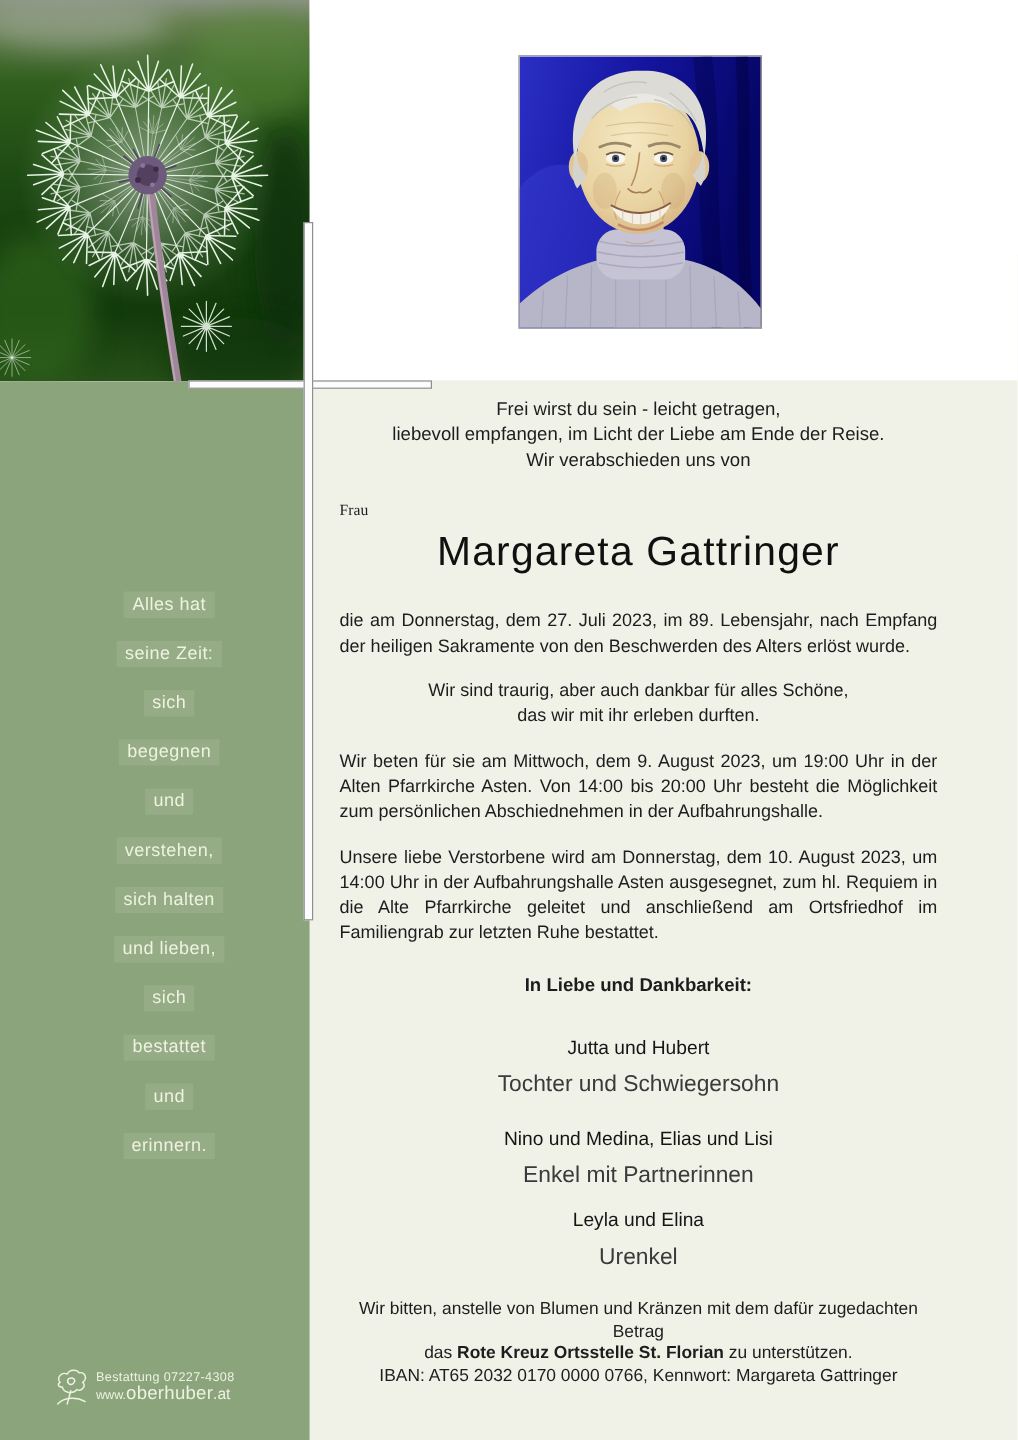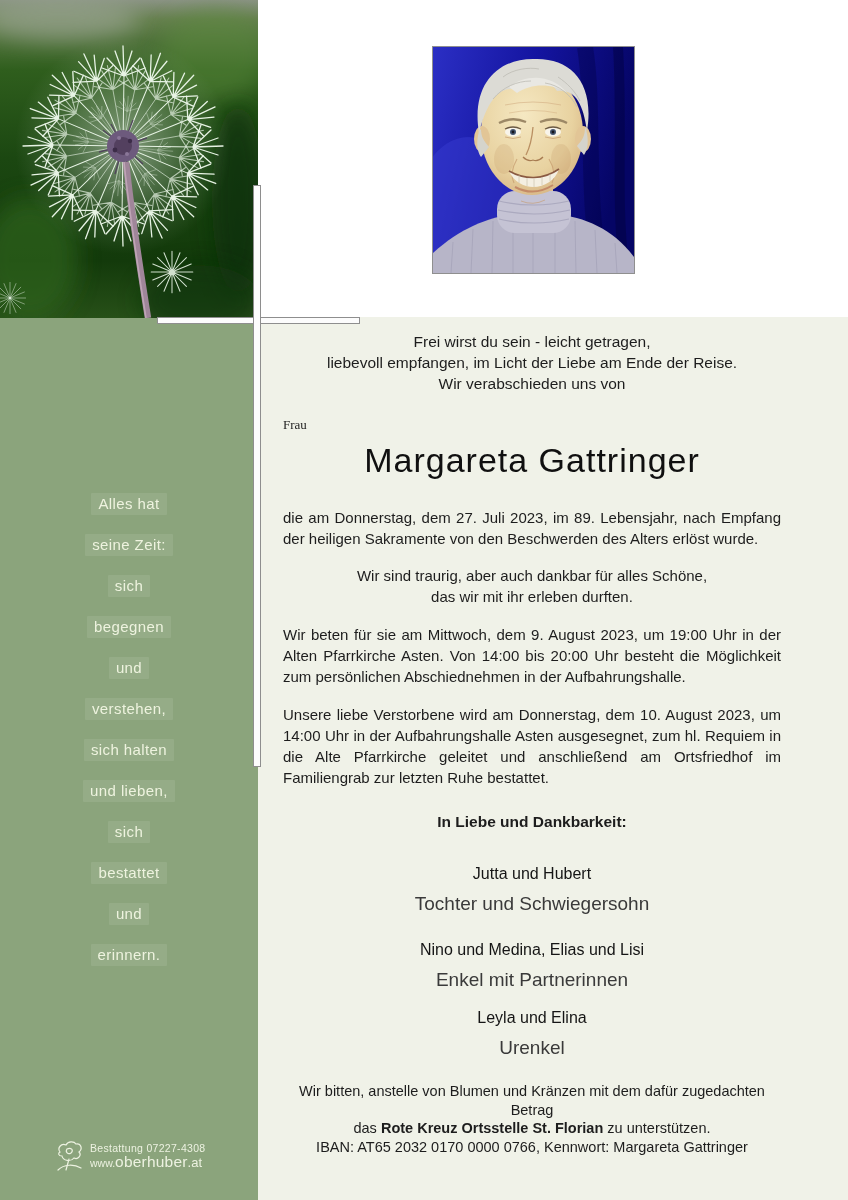--- a/index.html
+++ b/index.html
@@ -7,25 +7,25 @@
     width:848px;height:1200px;overflow:hidden;
     font-family:"Liberation Sans",sans-serif;
     background:#ffffff;
   }
   .page{position:relative;width:848px;height:1200px;background:#ffffff;}
 
   
   .dandelion{position:absolute;left:0;top:0;width:258px;height:318px;z-index:1;}
   .dandelion svg{display:block;width:100%;height:100%;}
   .green-panel{position:absolute;left:0;top:318px;width:258px;height:882px;background:#8ba47c;z-index:1;}
-  .poem{position:absolute;left:0;top:494px;width:258px;text-align:center;z-index:2;}
+  .poem{position:absolute;left:12px;top:494px;width:258px;text-align:center;z-index:2;}
   .poem-line{height:20px;margin-bottom:21px;font-size:15px;line-height:20px;color:#eef3df;letter-spacing:.4px;}
   .poem-line span{background:rgba(255,255,255,.09);padding:2px 7px 3px;border-radius:1px;}
 
-  .logo{position:absolute;left:54px;top:1140px;display:flex;align-items:center;gap:6px;color:#edf2e1;z-index:2;}
+  .logo{position:absolute;left:44px;top:1140px;display:flex;align-items:center;gap:6px;color:#edf2e1;z-index:2;}
   .logo-emblem{width:30px;height:32px;flex:0 0 auto;}
   .logo-line1{font-size:10.5px;letter-spacing:.3px;line-height:12px;}
   .logo-line2{line-height:15px;white-space:nowrap;}
   .logo-line2 .www{font-size:10.5px;}
   .logo-line2 .nm{font-size:15.5px;letter-spacing:.2px;}
   .logo-line2 .tld{font-size:13px;}
 
   
   .main-top{position:absolute;left:258px;top:0;width:590px;height:317px;background:#ffffff;z-index:0;}
   .main-lower{position:absolute;left:258px;top:317px;width:590px;height:883px;background:#f0f2e8;z-index:0;}

